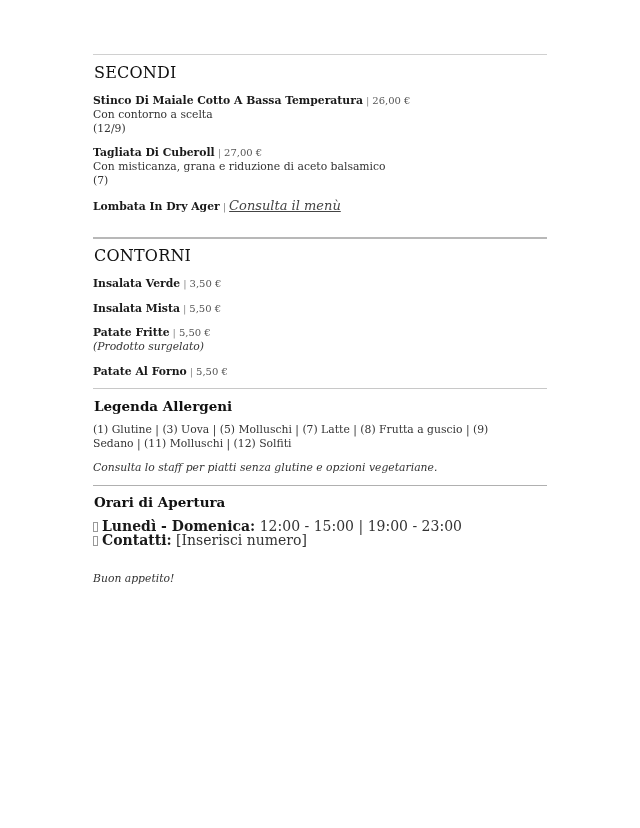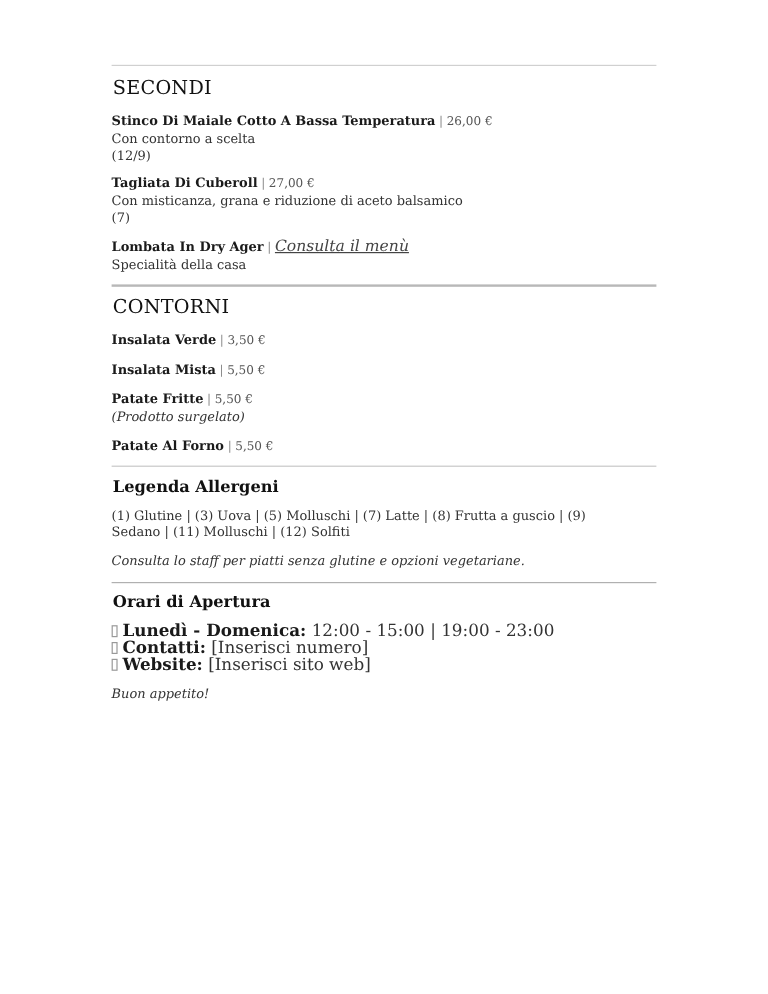--- a/index.html
+++ b/index.html
@@ -51,21 +51,20 @@
   </div>
 
   <div class="item" style="top:146px;">
     <div><span class="name">Tagliata Di Cuberoll</span><span class="sep">|</span><span class="price">27,00 €</span></div>
     <div class="desc">Con misticanza, grana e riduzione di aceto balsamico</div>
     <div class="allergens">(7)</div>
   </div>
 
   <div class="item" style="top:199px;">
     <div><span class="name">Lombata In Dry Ager</span><span class="sep">|</span><span class="price italic">Consulta il menù</span></div>
-    <div class="desc">Specialità della casa</div>
   </div>
 
   <div class="rule" style="top:237px;"></div>
 
   <h2 class="h-section" style="top:246px;">CONTORNI</h2>
 
   <div class="item" style="top:277px;">
     <div><span class="name">Insalata Verde</span><span class="sep">|</span><span class="price">3,50 €</span></div>
   </div>
 
@@ -87,17 +86,16 @@
   <h3 class="h-sub" style="top:398px;">Legenda Allergeni</h3>
   <div class="para" style="top:423px; width:430px;">(1) Glutine | (3) Uova  | (5) Molluschi | (7) Latte | (8) Frutta a guscio | (9) Sedano | (11) Molluschi | (12) Solfiti</div>
   <div class="para italic" style="top:461px;">Consulta lo staff per piatti senza glutine e opzioni vegetariane.</div>
 
   <div class="rule" style="top:485px; height:1px; background:#b0b0b0;"></div>
 
   <h3 class="h-sub" style="top:494px;">Orari di Apertura</h3>
   <div class="para" style="top:519px;">
     <div class="info-line"><span class="tofu"></span><b>Lunedì - Domenica:</b> <span>12:00 - 15:00 | 19:00 - 23:00</span></div>
     <div class="info-line"><span class="tofu"></span><b>Contatti:</b> <span>[Inserisci numero]</span></div>
-    <div class="info-line"><span class="tofu"></span><b>Website:</b> <span>[Inserisci sito web]</span></div>
   </div>
   <div class="para italic" style="top:572px;">Buon appetito!</div>
 
 </div>
 
 </body></html>

